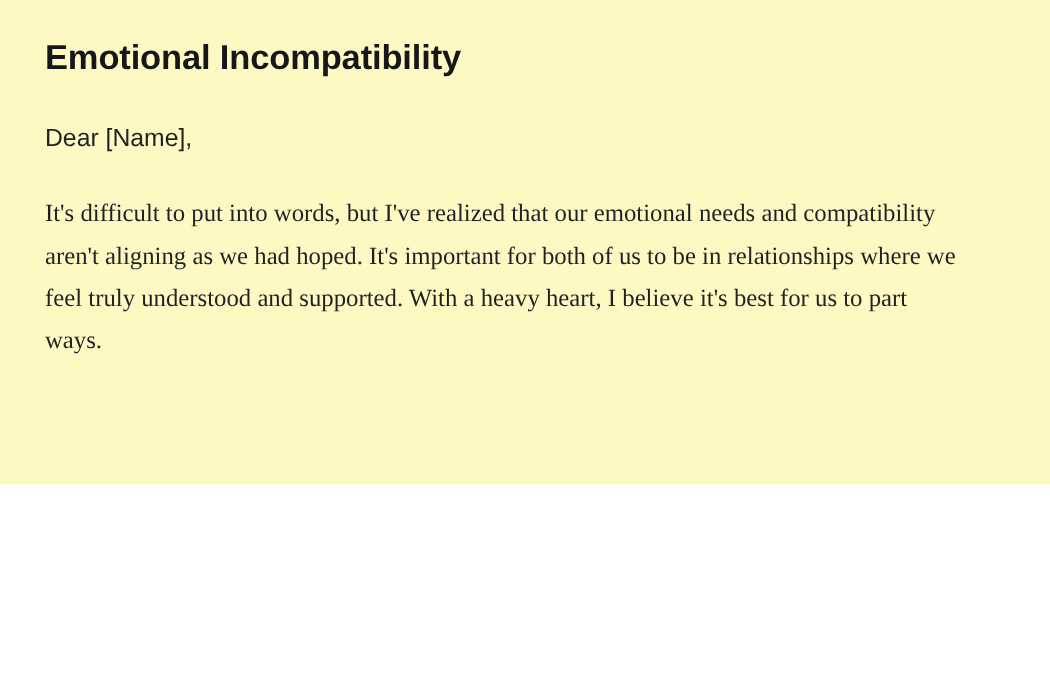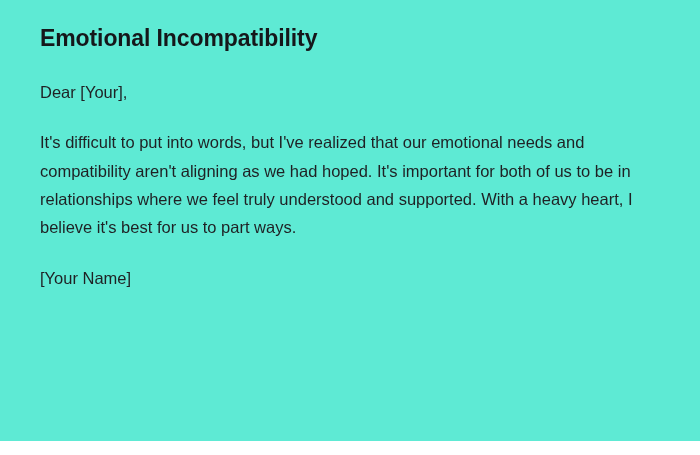--- a/index.html
+++ b/index.html
@@ -10,46 +10,46 @@
     width: 700px;
     height: 455px;
     background: #ffffff;
     font-family: "Liberation Sans", sans-serif;
     color: #1a1a1a;
     overflow: hidden;
   }
   .page {
     box-sizing: border-box;
     width: 700px;
-    height: 441px;
-    padding: 24px 58px 0 40px;
-    background: #5eead4;
+    height: 323px;
+    padding: 24px 58px 0 30px;
+    background: #fef9c3;
   }
   .doc-title {
     font-size: 23px;
     font-weight: bold;
     line-height: 1.3;
     color: #15171a;
     margin: 0 0 24px 0;
     letter-spacing: -0.1px;
   }
   .doc-paragraph {
     font-size: 16.5px;
     line-height: 1.72;
     color: #1f2124;
     margin: 0 0 22px 0;
     font-weight: 400;
   }
   .doc-paragraph.body-block {
+    font-family: Liberation Serif, serif;
   }
   .doc-paragraph:last-child {
     margin-bottom: 0;
   }
 </style>
 </head>
 <body>
 
 <div class="page">
   <h1 class="doc-title">Emotional Incompatibility</h1>
-  <p class="doc-paragraph">Dear [Your],</p>
+  <p class="doc-paragraph">Dear [Name],</p>
   <p class="doc-paragraph body-block">It's difficult to put into words, but I've realized that our emotional needs and compatibility aren't aligning as we had hoped. It's important for both of us to be in relationships where we feel truly understood and supported. With a heavy heart, I believe it's best for us to part ways.</p>
-  <p class="doc-paragraph">[Your Name]</p>
 </div>
 
 </body></html>

